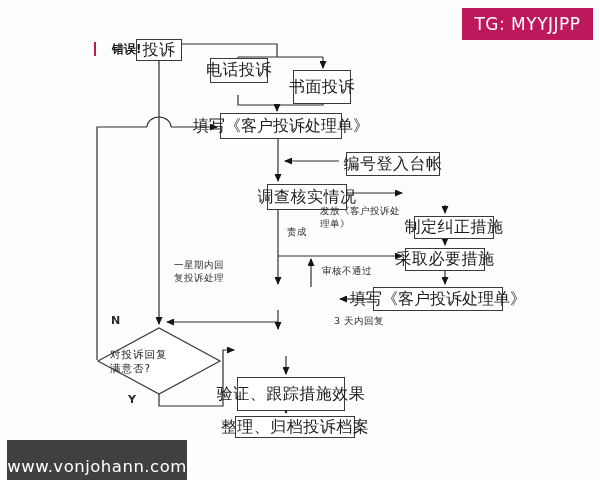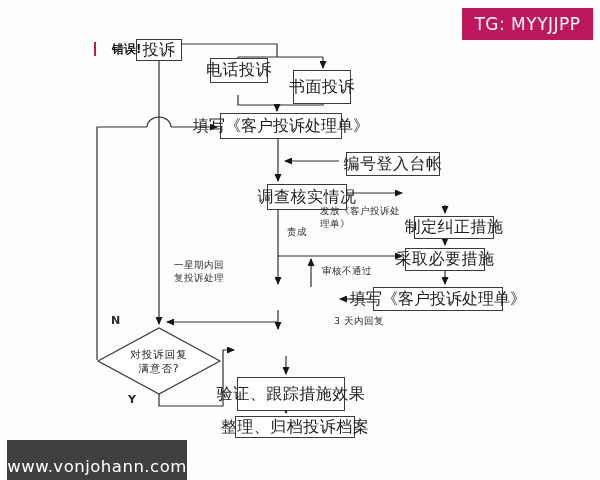--- a/index.html
+++ b/index.html
@@ -12,21 +12,21 @@
     display:flex;align-items:center;justify-content:center;
     font-size:16px;color:#1c1c1c;white-space:nowrap;letter-spacing:0.5px;
   }
   .node.small-font{font-size:16px;letter-spacing:0;}
   .edge-label{
     position:absolute;z-index:3;font-size:9.5px;color:#2a2a2a;
     white-space:nowrap;line-height:13px;letter-spacing:0.5px;
   }
   .edge-label span{display:block;}
   .diamond-text{
-    position:absolute;z-index:3;text-align:center;
+    position:absolute;z-index:3;text-align:left;
     font-size:10.5px;color:#1c1c1c;line-height:14px;letter-spacing:1px;
   }
   .banner{
     position:absolute;z-index:5;color:#ffffff;
     display:flex;align-items:center;justify-content:center;
     font-size:17px;letter-spacing:0.5px;
   }
   .banner.tg{left:462px;top:8px;width:131px;height:32px;background:#be185d;}
   .banner.watermark{left:7px;top:440px;width:180px;height:52px;background:#404040;font-size:16.5px;}
   .error-label{

